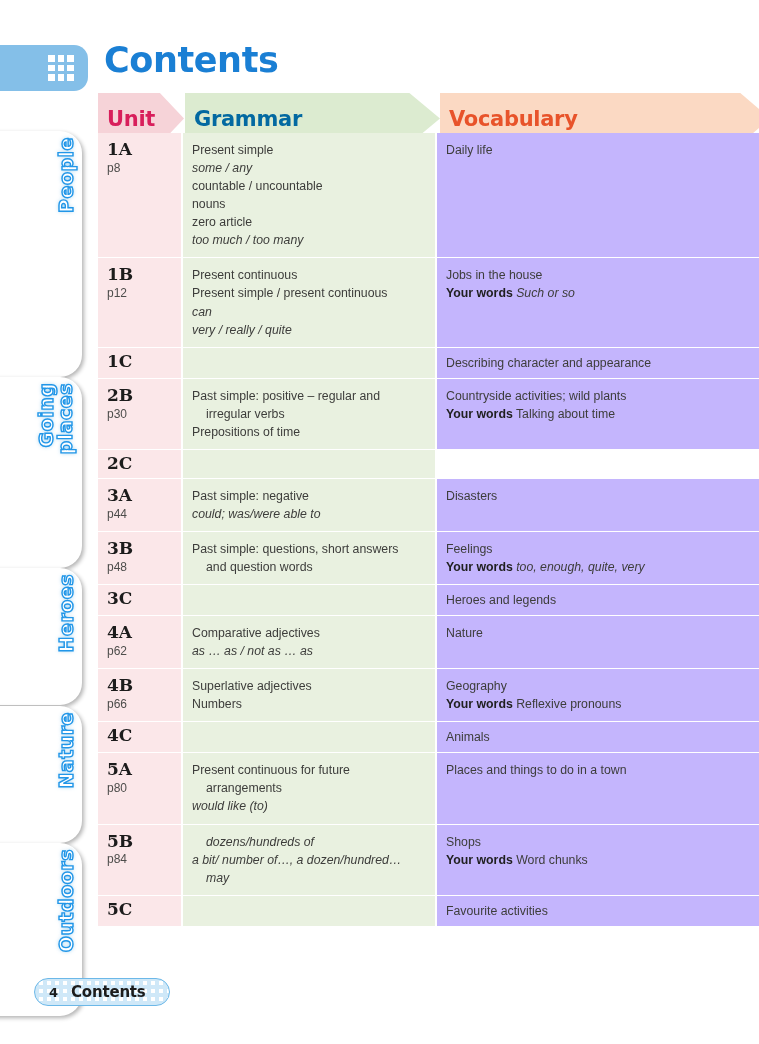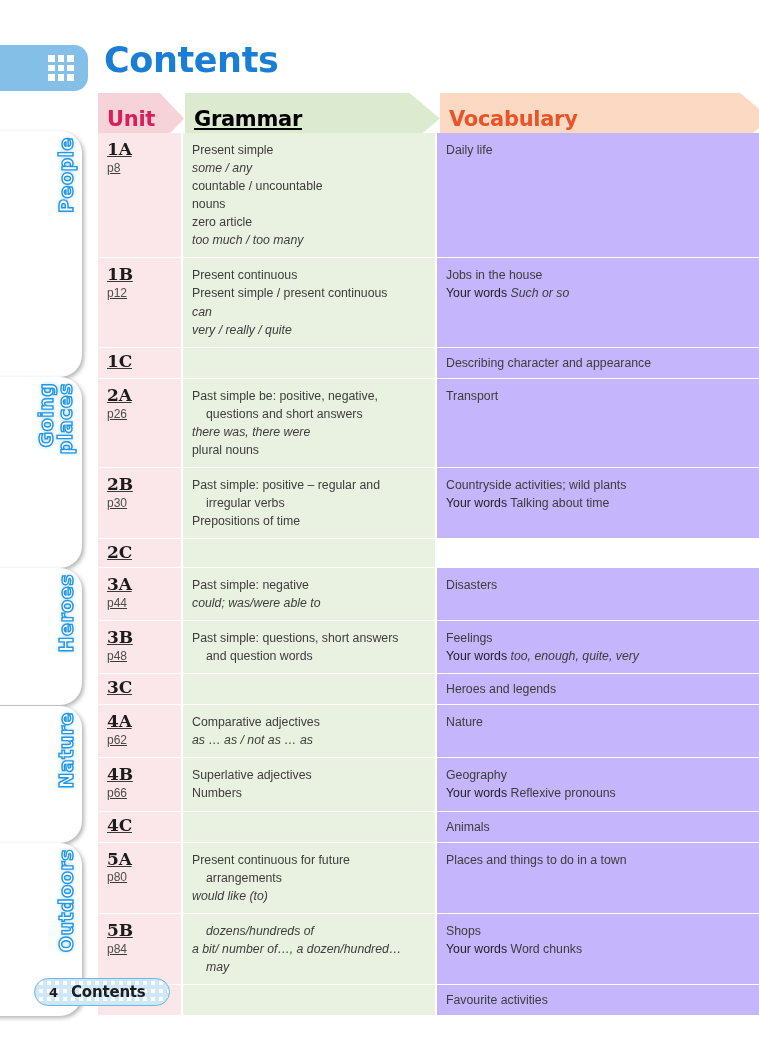--- a/index.html
+++ b/index.html
@@ -84,21 +84,21 @@
     padding-left: 9px;
   }
   #hdr-unit .col-label { color: #d81e5b; }
   #hdr-grammar {
     left: 87px;
     width: 255px;
     background: #dcebd0;
     clip-path: polygon(0 0, 88% 0, 100% 50%, 88% 100%, 0 100%);
     padding-left: 9px;
   }
-  #hdr-grammar .col-label { color: #000000; text-decoration: underline; }
+  #hdr-grammar .col-label { color: #0369a1; }
   #hdr-vocabulary {
     left: 342px;
     width: 330px;
     background: #fbd9c3;
     clip-path: polygon(0 0, 91% 0, 100% 50%, 91% 100%, 0 100%);
     padding-left: 9px;
   }
   #hdr-vocabulary .col-label { color: #e8532a; }
 
   
@@ -148,21 +148,20 @@
   .cell {
     box-sizing: border-box;
     border-bottom: 1.5px solid #ffffff;
   }
   .cell-unit {
     width: 85px;
     min-width: 85px;
     background: #fbe7e9;
     padding: 8px 0 8px 9px;
     border-right: 2px solid #ffffff;
-    text-decoration: underline;
   }
   .cell-grammar {
     width: 254px;
     min-width: 254px;
     background: #e9f1e0;
     padding: 8px 8px 8px 9px;
     border-right: 2px solid #ffffff;
   }
   .cell-vocab {
     flex: 1 1 auto;
@@ -187,21 +186,21 @@
     font-size: 12.3px;
     line-height: 1.47;
     color: #3d3d3b;
     white-space: pre-wrap;
   }
   .line.ital { font-style: italic; }
   .line.indent {
     padding-left: 14px;
     text-indent: 0;
   }
-  .yw { font-weight: normal; color: #1f1f1f; margin-top: 36px; }
+  .yw { font-weight: bold; color: #1f1f1f; margin-top: 36px; }
   .yw-ital { font-style: italic; }
 
   
   .trow.short .cell-unit { padding-top: 5px; padding-bottom: 5px; }
   .trow.short .cell-grammar,
   .trow.short .cell-vocab { padding-top: 6px; padding-bottom: 6px; }
 
   
   #footer-tag {
     position: absolute;
@@ -321,35 +320,20 @@
       <div class="cell cell-unit">
         <div class="unit-code">1C</div>
       </div>
       <div class="cell cell-grammar"></div>
       <div class="cell cell-vocab">
         <div class="line">Describing character and appearance</div>
       </div>
     </div>
     <div class="trow">
       <div class="cell cell-unit">
-        <div class="unit-code">2A</div>
-        <div class="unit-page">p26</div>
-      </div>
-      <div class="cell cell-grammar">
-        <div class="line">Past simple be: positive, negative,</div>
-        <div class="line indent">questions and short answers</div>
-        <div class="line ital">there was, there were</div>
-        <div class="line">plural nouns</div>
-      </div>
-      <div class="cell cell-vocab">
-        <div class="line">Transport</div>
-      </div>
-    </div>
-    <div class="trow">
-      <div class="cell cell-unit">
         <div class="unit-code">2B</div>
         <div class="unit-page">p30</div>
       </div>
       <div class="cell cell-grammar">
         <div class="line">Past simple: positive – regular and</div>
         <div class="line indent">irregular verbs</div>
         <div class="line">Prepositions of time</div>
       </div>
       <div class="cell cell-vocab">
         <div class="line">Countryside activities; wild plants</div>

